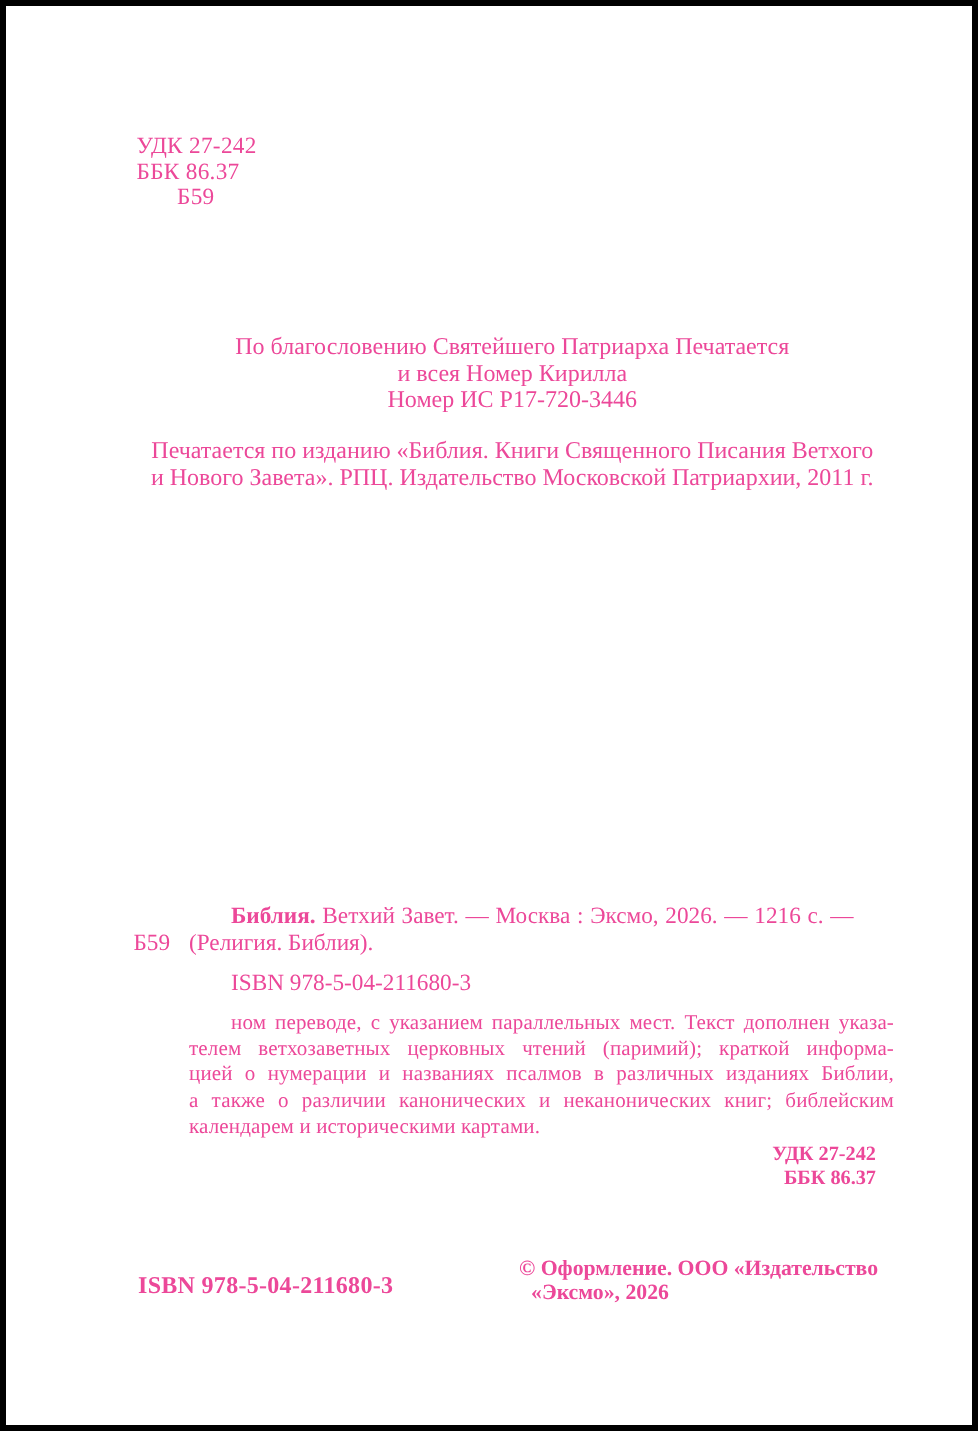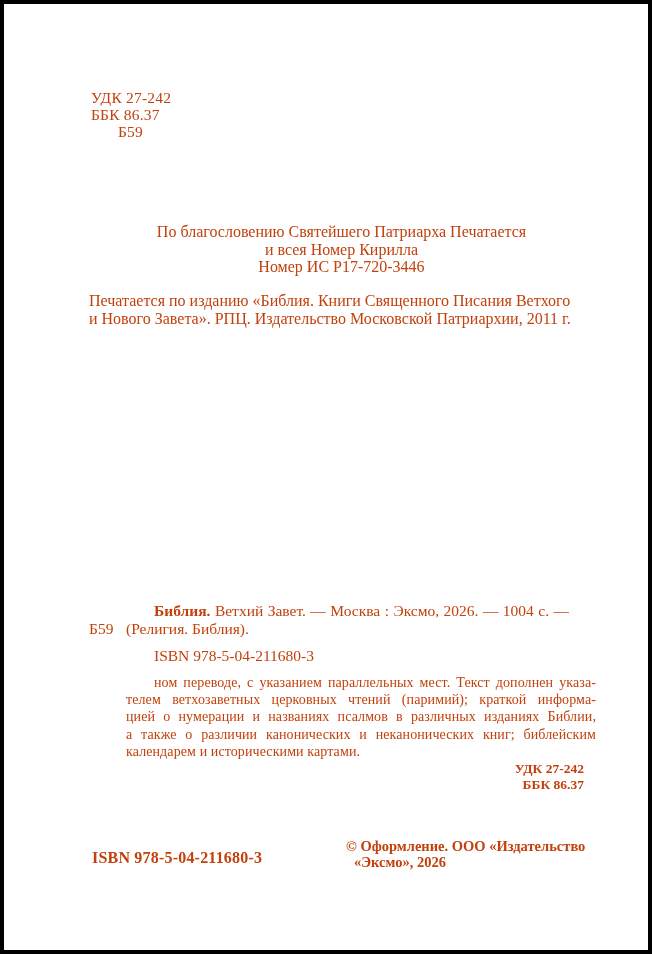--- a/index.html
+++ b/index.html
@@ -5,21 +5,21 @@
   html, body { margin: 0; padding: 0; background: #ffffff; }
 
   .page {
     position: relative;
     width: 652px;
     height: 954px;
     box-sizing: border-box;
     border: 4px solid #000000;
     background: #ffffff;
     font-family: "Liberation Serif", "DejaVu Serif", serif;
-    color: #c2410c;
+    color: #ec4899;
     overflow: hidden;
   }
 
   .page div { font-family: inherit; }
 
   
   .top-codes {
     position: absolute;
     left: 87px;
     top: 85px;
@@ -40,21 +40,21 @@
     line-height: 17.5px;
   }
   .blessing > div { white-space: nowrap; }
 
   
   .source-edition {
     position: absolute;
     left: 85px;
     top: 288px;
     width: 505px;
-    text-align: left;
+    text-align: center;
     font-size: 16px;
     line-height: 17.5px;
   }
   .source-edition > div { white-space: nowrap; }
 
   
   .catalog {
     position: absolute;
     left: 122px;
     top: 598px;
@@ -152,21 +152,21 @@
       <div>Номер ИС Р17-720-3446</div>
     </div>
 
   <div class="source-edition">
       <div>Печатается по изданию «Библия. Книги Священного Писания Ветхого</div>
       <div>и Нового Завета». РПЦ. Издательство Московской Патриархии, 2011 г.</div>
     </div>
 
   <div class="catalog">
     <div class="catalog-line1">
-      <span class="bold">Библия.</span><span> Ветхий Завет. — Москва : Эксмо, 2026. — 1004 с. —</span>
+      <span class="bold">Библия.</span><span> Ветхий Завет. — Москва : Эксмо, 2026. — 1216 с. —</span>
     </div>
     <div>(Религия. Библия).</div>
   </div>
 
   <div class="catalog-author-sign">Б59</div>
 
   <div class="catalog-isbn">ISBN 978-5-04-211680-3</div>
 
   <div class="annotation">
       <div>ном переводе, с указанием параллельных мест. Текст дополнен указа-</div>

